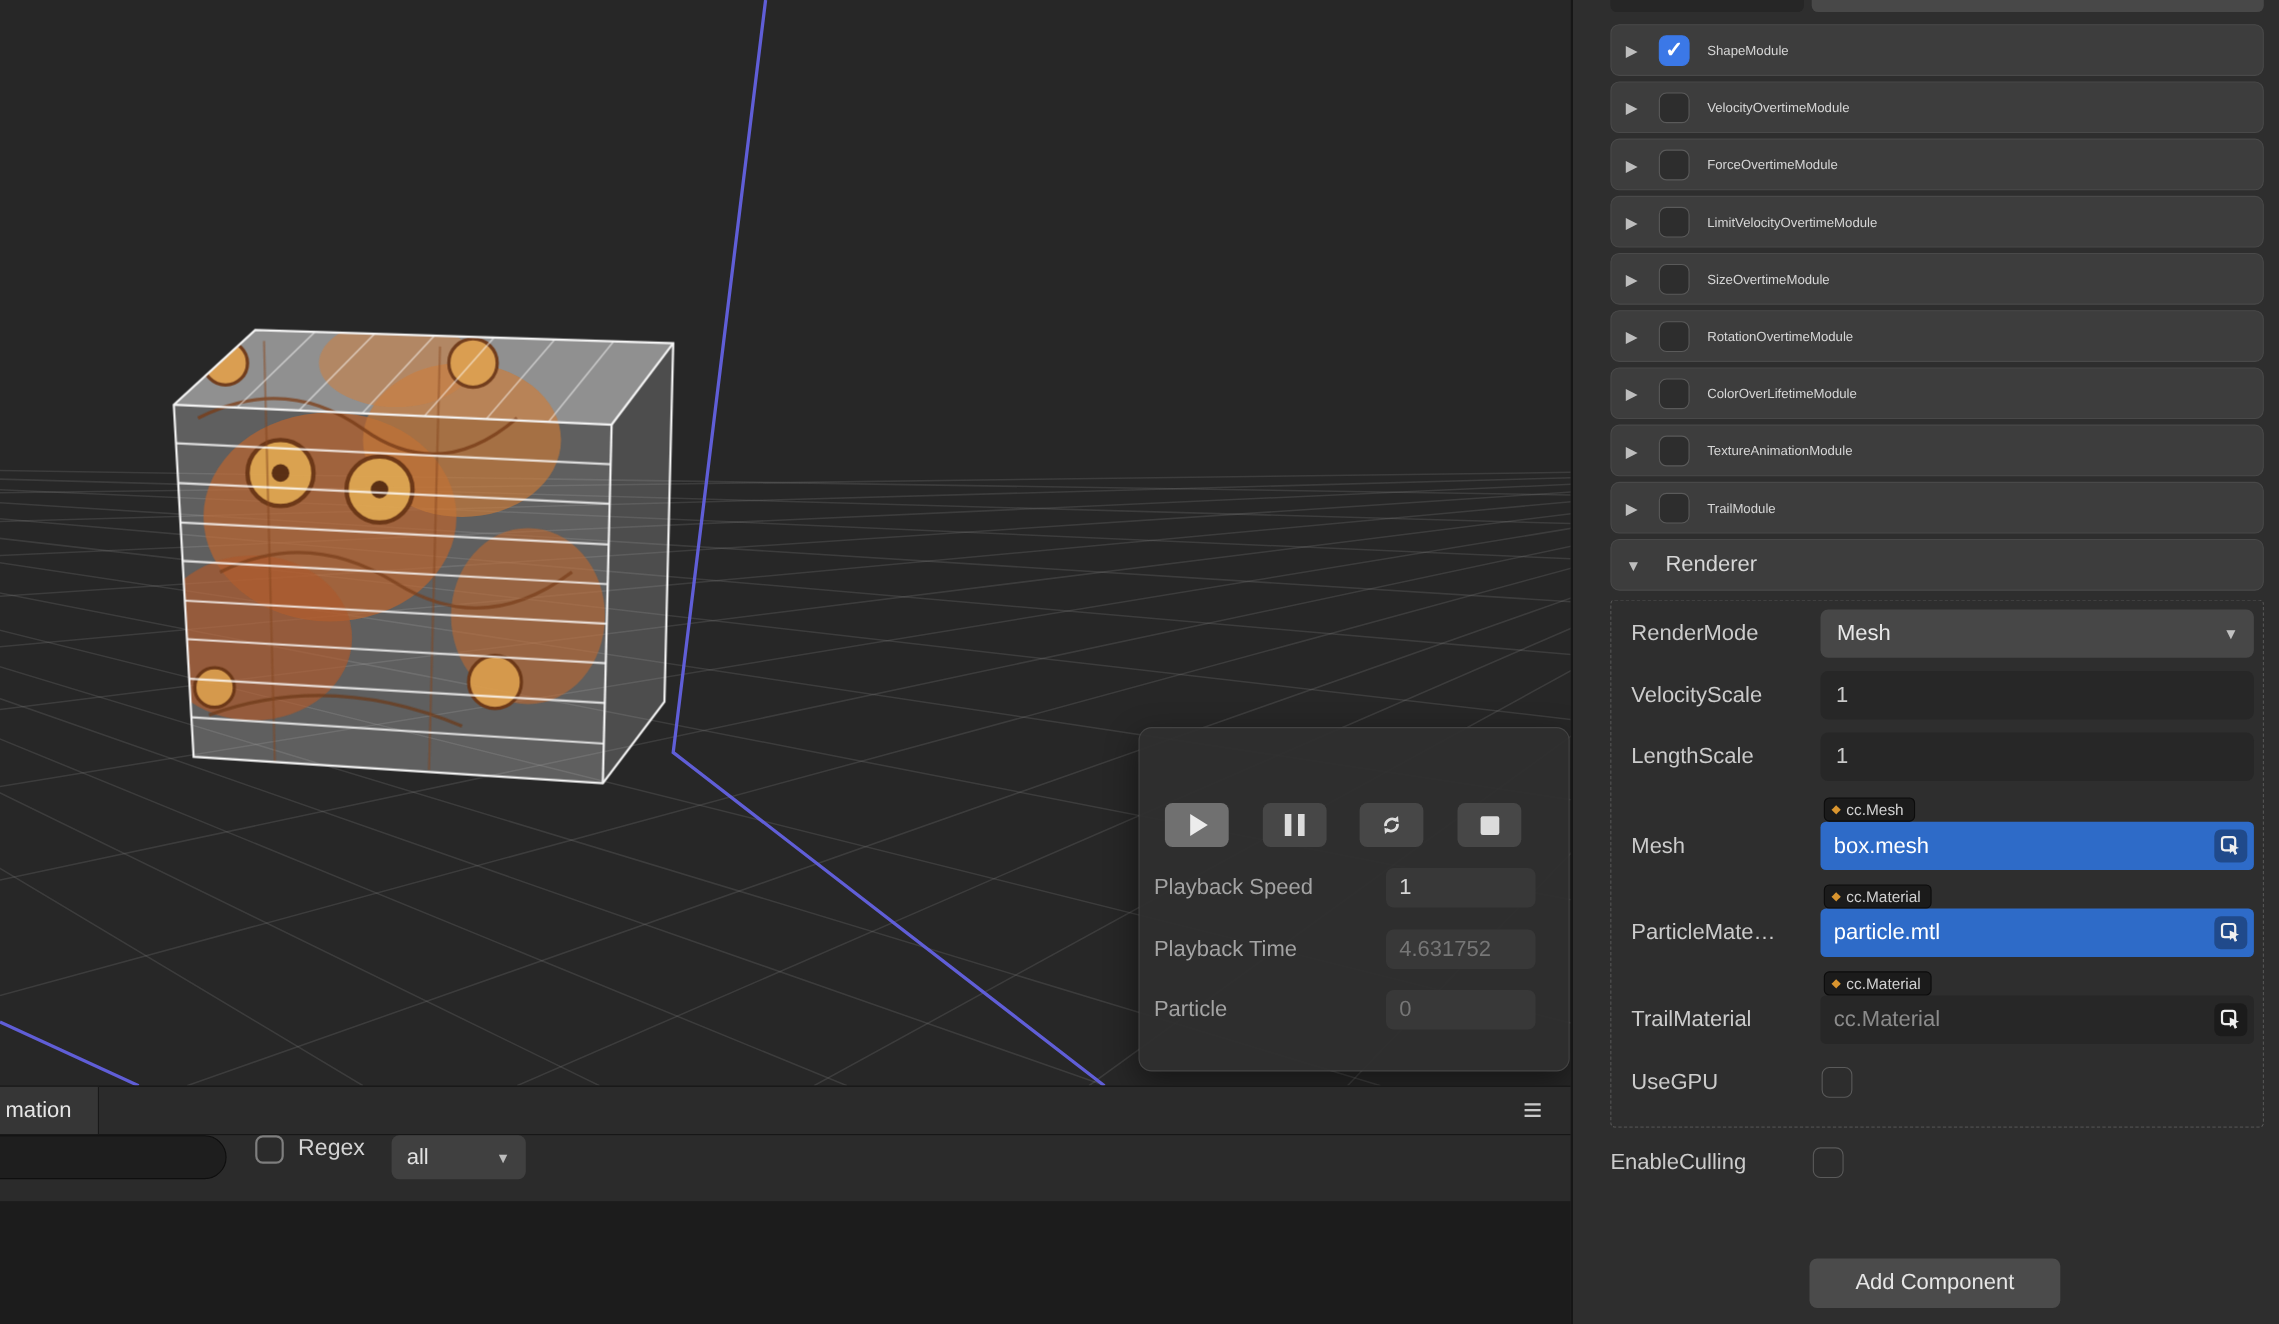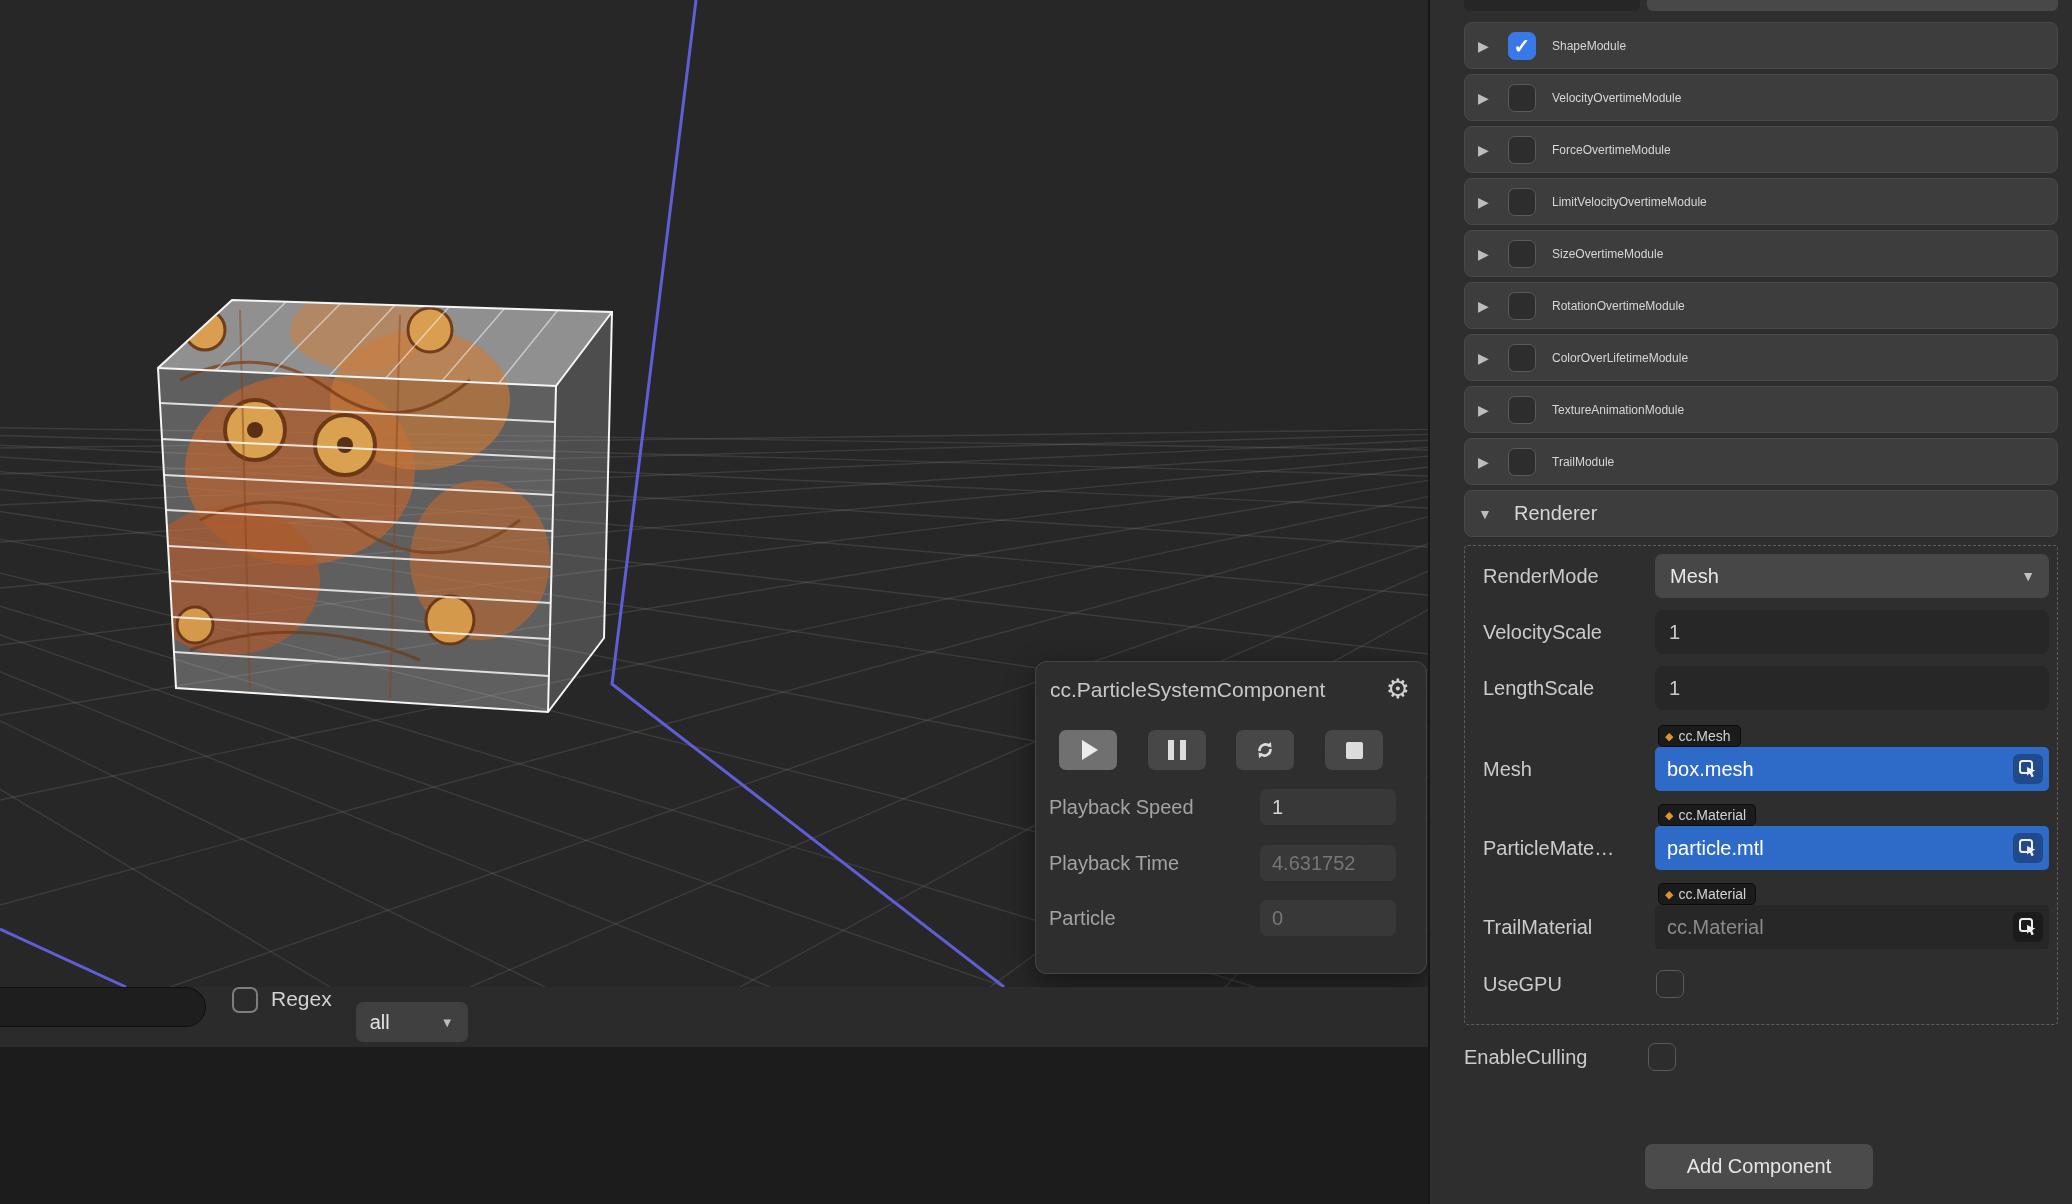--- a/index.html
+++ b/index.html
@@ -38,22 +38,22 @@
   .bottom-panel { position:absolute; left:0; top:987px; width:1428px; height:217px; background:#1c1c1c; }
   .tab-strip { position:relative; height:45px; background:#2b2b2b; border-top:1px solid #161616; border-bottom:1px solid #161616; }
   .tab { position:absolute; left:0; top:0; height:100%; width:90px; background:#363636; border-right:1px solid #191919;
     display:flex; align-items:center; color:#e6e6e6; font-size:20px; padding-left:5px; overflow:hidden; }
   .menu-icon { position:absolute; right:26px; top:0; height:100%; display:flex; align-items:center; color:#c8c8c8; font-size:30px; }
   .search-row { position:relative; height:60px; background:#2b2b2b; display:flex; }
   .search-input { margin-left:-30px; width:236px; height:40px; background:#1e1e1e; border:1px solid #0f0f0f;
     border-radius:20px; color:#ddd; font-size:19px; padding:0 16px; outline:none; }
   .cb-plain { width:26px; height:26px; border:2px solid #7e7e7e; border-radius:7px; margin-left:26px; background:transparent; }
   .regex-label { margin-left:13px; color:#d2d2d2; font-size:21px; }
-  .filter-dd { margin-left:24px; width:112px; height:40px; background:#404040; border-radius:7px;
-    display:flex; align-items:center; padding:0 14px; color:#e2e2e2; font-size:20px;margin-top:15px; }
+  .filter-dd { margin-left:24px; width:122px; height:40px; background:#404040; border-radius:7px;
+    display:flex; align-items:center; padding:0 14px; color:#e2e2e2; font-size:20px; }
   .filter-dd .dd-arrow { margin-left:auto; font-size:13px; color:#bdbdbd; }
 
   
   .inspector { position:absolute; left:1428px; top:0; width:644px; height:1204px; background:#2e2e2e; border-left:2px solid #161616; }
   .partial-left  { position:absolute; left:34px;  top:0; width:176px; height:11px; background:#262626; border-radius:0 0 6px 6px; }
   .partial-right { position:absolute; left:217px; top:0; width:411px; height:11px; background:#484848; border-radius:0 0 6px 6px; }
 
   .module-row { position:absolute; left:34px; width:594px; height:47px; background:#3d3d3d; border:1px solid #494949;
     border-radius:8px; display:flex; align-items:center; padding-left:13px; }
   .tri { color:#bdbdbd; font-size:14px; flex:0 0 30px; }
@@ -177,24 +177,20 @@
         </g>
         <g stroke="#f5f5f5" stroke-width="2" fill="none">
           <polygon points="232,300 612,312 604,638 548,712 176,688 158,368"></polygon>
           <polyline points="158,368 556,386 612,312"></polyline>
           <line x1="556" y1="386" x2="548" y2="712"></line>
         </g>
       </g>
     </svg>
 
     <div class="overlay-panel">
-      <div class="op-header">
-        <span class="op-title">cc.ParticleSystemComponent</span>
-        <span class="gear">⚙</span>
-      </div>
       <div class="op-buttons">
         <div class="pbtn play">
             <span class="play-tri"></span>
           </div>
         <div class="pbtn pause">
             <span class="pause-bars">
               <i></i>
               <i></i>
             </span>
           </div>
@@ -219,20 +215,24 @@
         <div class="op-field disabled">4.631752</div>
       </div>
       <div class="op-row" style="top:238px">
         <span class="op-label">Particle</span>
         <div class="op-field disabled">0</div>
       </div>
     </div>
   </div>
 
   <div class="bottom-panel">
+    <div class="tab-strip">
+      <div class="tab">mation</div>
+      <div class="menu-icon">≡</div>
+    </div>
     <div class="search-row">
       <input class="search-input" type="text" value="" style="">
       <span class="cb-plain"></span>
       <span class="regex-label">Regex</span>
       <div class="filter-dd">
         <span>all</span>
         <span class="dd-arrow">▼</span>
       </div>
     </div>
   </div>

